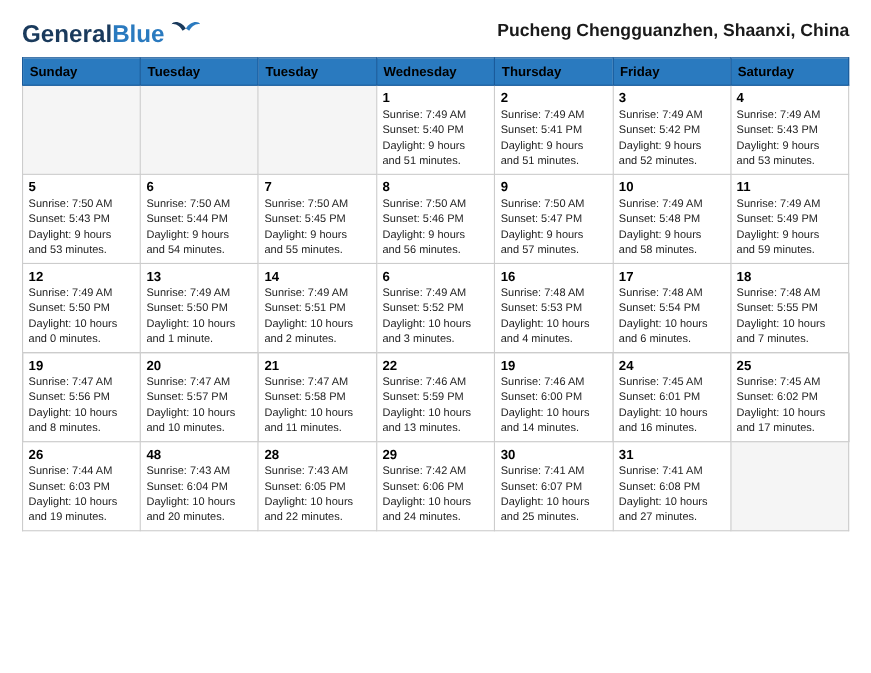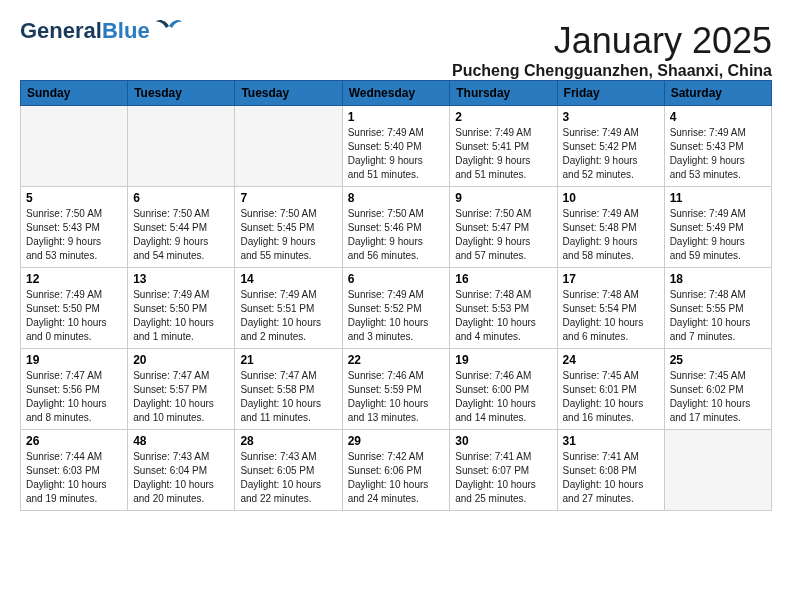--- a/index.html
+++ b/index.html
@@ -7,20 +7,21 @@
       font-family: Arial, sans-serif;
       background: #fff;
       width: 792px;
       min-height: 612px;
       padding: 20px;
     }
     .header {
       display: flex;
       justify-content: space-between;
       align-items: flex-start;
+      margin-bottom: 10px;
     }
     .logo {
       display: flex;
       flex-direction: column;
       align-items: flex-start;
     }
     .logo-text {
       font-size: 22px;
       font-weight: bold;
       color: #1a3a5c;
@@ -88,21 +89,20 @@
       <span class="logo-text">
         <span style="color:#1a3a5c;">General</span><span style="color:#2a7abf;">Blue</span>
       </span>
       <svg width="30" height="22" viewBox="0 0 30 22" style="margin-left:4px;margin-top:-8px;">
         <path d="M15 10 C18 4, 26 2, 28 6 C24 5, 20 8, 18 12 Z" fill="#2a7abf"></path>
         <path d="M15 10 C12 4, 4 2, 2 6 C6 5, 10 8, 12 12 Z" fill="#1a3a5c"></path>
       </svg>
     </div>
   </div>
   <div class="title-block">
-    <div class="month-title">January 2025</div>
     <div class="location">Pucheng Chengguanzhen, Shaanxi, China</div>
   </div>
 </div>
 
 <table class="calendar">
   <thead>
     <tr>
     <th>Sunday</th>
         <th>Tuesday</th>
         <th>Tuesday</th>

